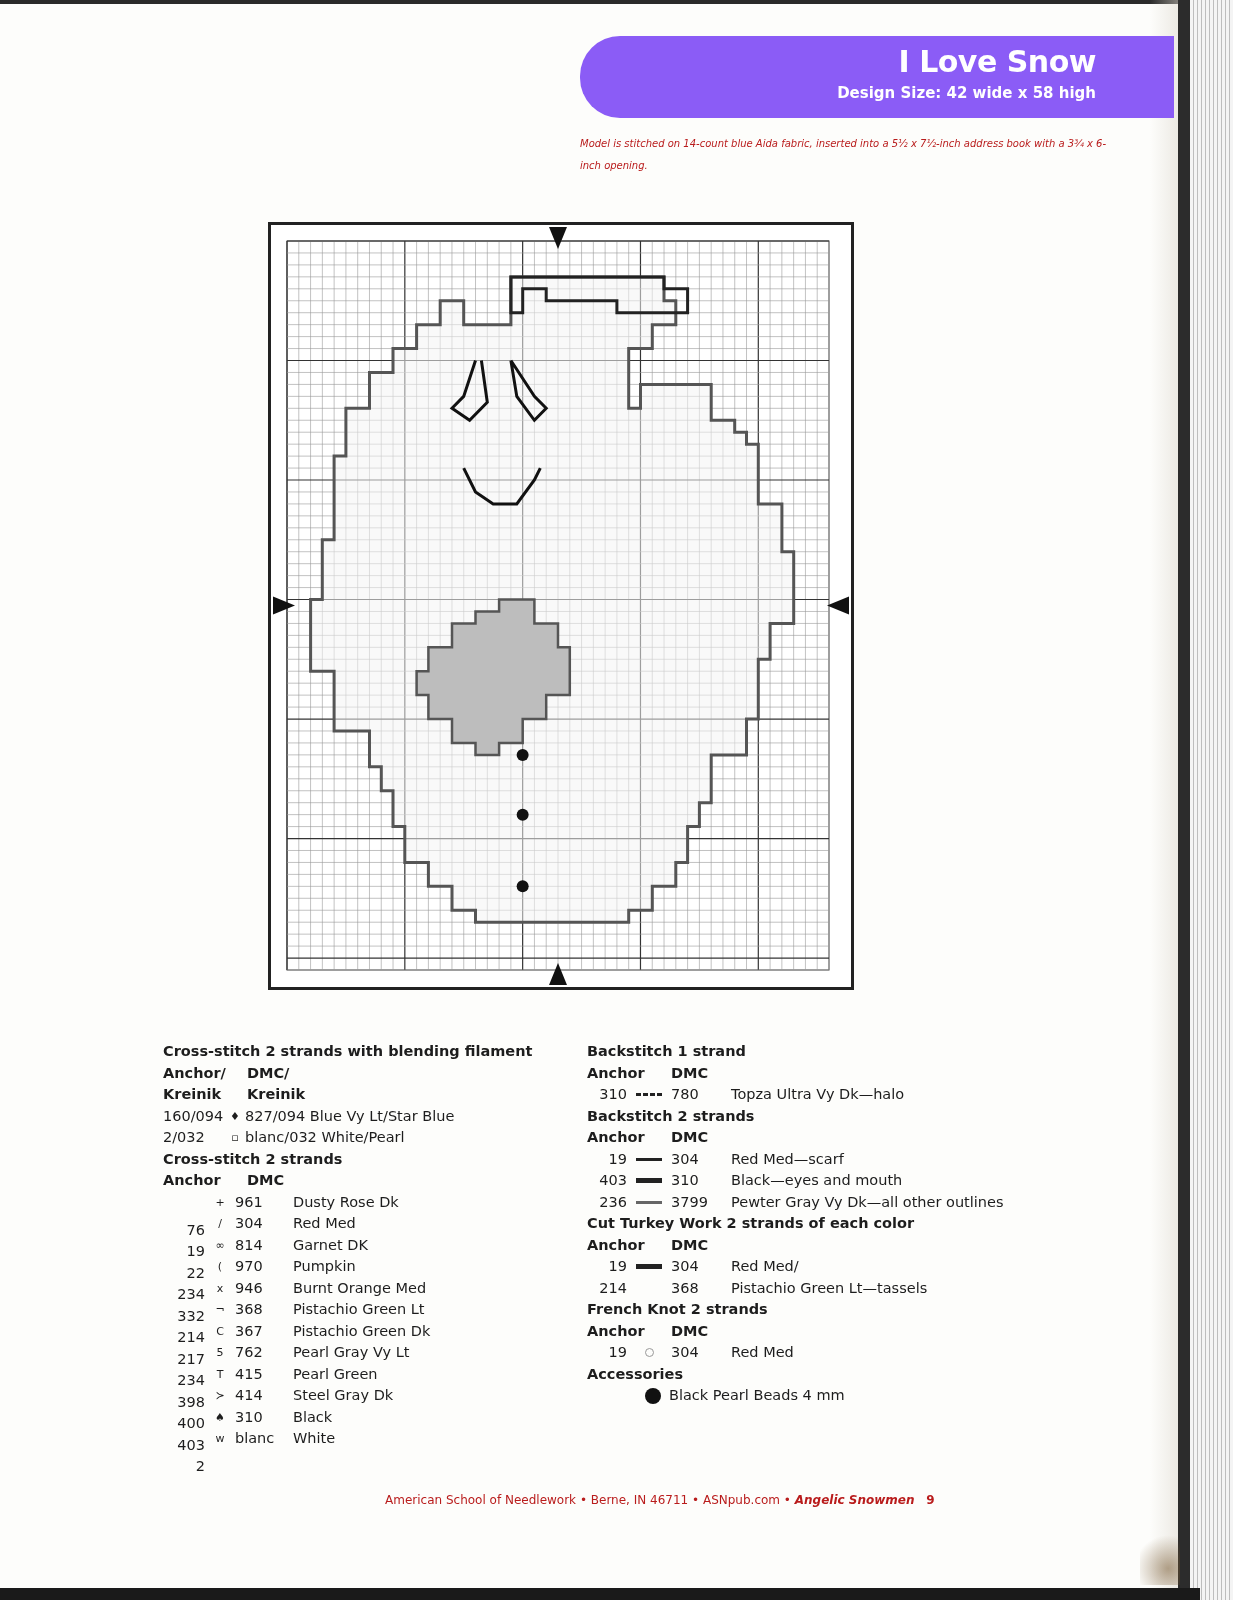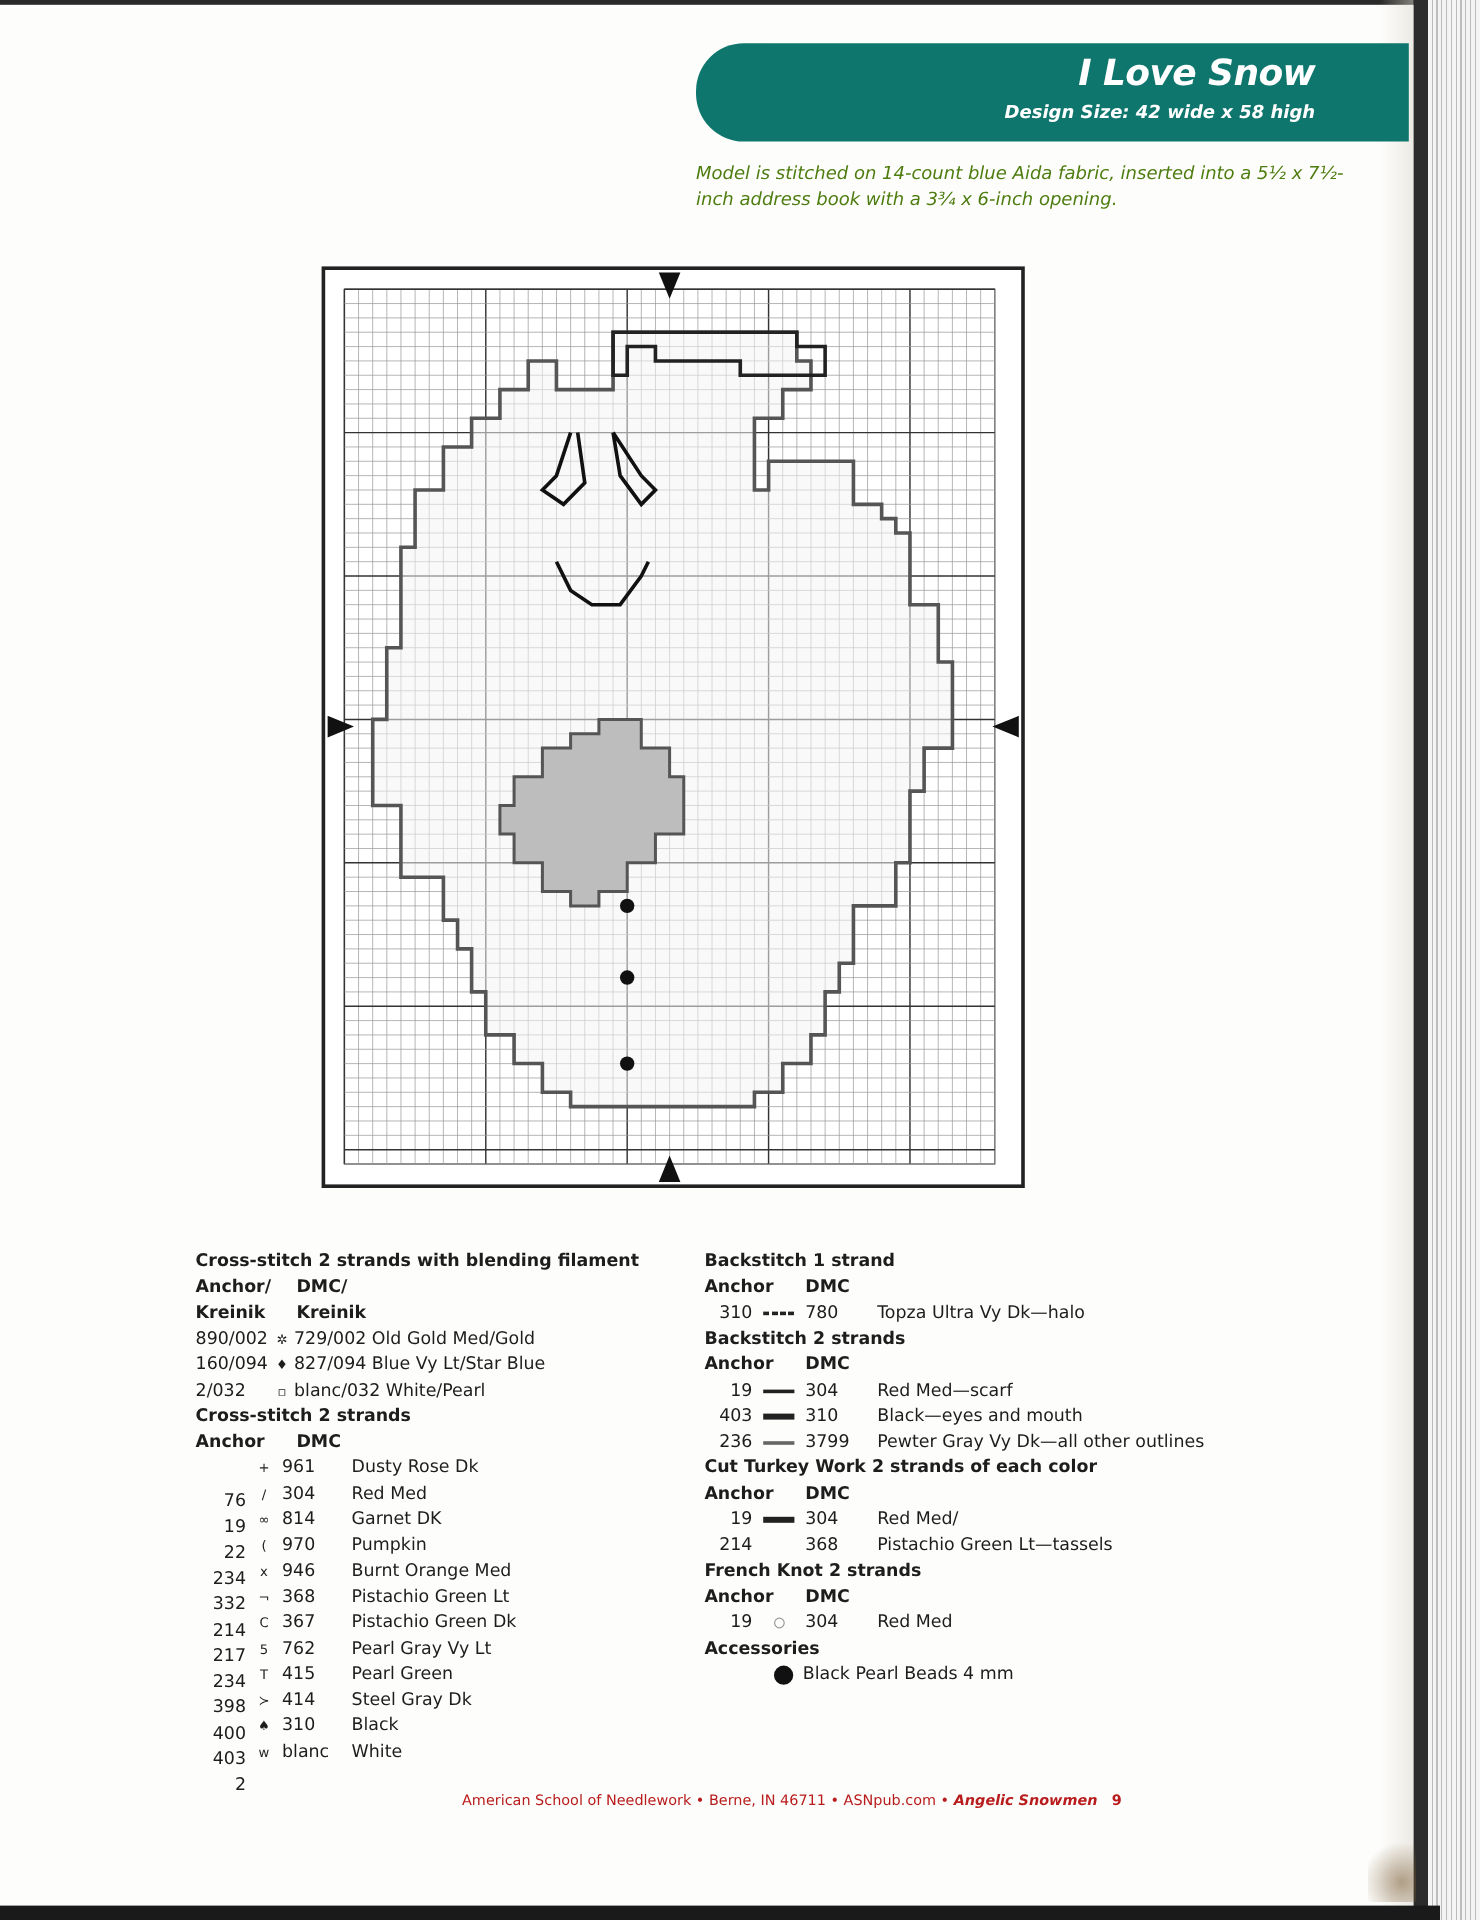--- a/index.html
+++ b/index.html
@@ -2,24 +2,24 @@
 <html><head>
 <meta charset="utf-8">
 <style>
   html,body{margin:0;padding:0;}
   body{width:1233px;height:1600px;position:relative;background:#fdfdfb;font-family:"DejaVu Sans","Liberation Sans",sans-serif;color:#1d1d1d;overflow:hidden;}
   .top-edge{position:absolute;left:0;top:0;width:1200px;height:4px;background:#2a2a2a;}
   .bottom-edge{position:absolute;left:0;top:1588px;width:1200px;height:12px;background:#1a1a1a;}
   .spine{position:absolute;left:1178px;top:0;width:12px;height:1600px;background:#2c2c2c;}
   .spine-pages{position:absolute;left:1190px;top:0;width:43px;height:1600px;background:repeating-linear-gradient(90deg,#f4f4f4 0 3px,#bdbdbd 3px 4px);}
   .right-shade{position:absolute;left:1150px;top:0;width:28px;height:1588px;background:linear-gradient(90deg,rgba(255,255,255,0),rgba(220,215,205,.5));}
-  .title-banner{position:absolute;left:580px;top:36px;width:594px;height:82px;background:#0f766e;border-radius:40px 0 0 40px;font-style:italic;}
+  .title-banner{position:absolute;left:580px;top:36px;width:594px;height:82px;background:#8b5cf6;border-radius:40px 0 0 40px;}
   .title-main{position:absolute;right:78px;top:8px;font-size:30px;font-weight:bold;color:#fff;letter-spacing:-0.5px;}
   .title-sub{position:absolute;right:78px;top:48px;font-size:15px;font-weight:bold;color:#fff;}
-  .intro{position:absolute;left:580px;top:133px;width:540px;font-size:15px;font-style:italic;line-height:22px;color:#4d7c0f;}
+  .intro{position:absolute;left:580px;top:133px;width:540px;font-size:10px;font-style:italic;line-height:22px;color:#b91c1c;}
   .chart-frame{position:absolute;left:268px;top:222px;width:580px;height:762px;border:3px solid #222;background:#fff;}
   .chart-frame svg{position:absolute;left:0;top:0;}
   .legend{position:absolute;font-size:14.5px;line-height:21.5px;color:#1d1d1d;}
   .legend .h{font-weight:bold;}
   .row{display:flex;white-space:nowrap;height:21.5px;}
   .lcol-a{width:42px;text-align:right;margin-top:28px;}
   .lcol-sym{width:30px;text-align:center;font-size:11px;}
   .lcol-d{width:58px;}
   .lcol-n{}
   .kcol-a{width:44px;}
@@ -190,25 +190,20 @@
   <div class="row h">Cross-stitch 2 strands with blending filament</div>
   <div class="row">
     <span class="hdr-a">Anchor/</span>
     <span class="hdr-d">DMC/</span>
   </div>
   <div class="row">
     <span class="hdr-a">Kreinik</span>
     <span class="hdr-d">Kreinik</span>
   </div>
   <div class="row">
-    <span class="kcol-a" style="width:62px">890/002</span>
-    <span class="kcol-sym" style="width:20px">✲</span>
-    <span class="kcol-d">729/002 Old Gold Med/Gold</span>
-  </div>
-  <div class="row">
     <span class="kcol-a" style="width:62px">160/094</span>
     <span class="kcol-sym" style="width:20px">♦</span>
     <span class="kcol-d">827/094 Blue Vy Lt/Star Blue</span>
   </div>
   <div class="row">
     <span class="kcol-a" style="width:62px">2/032</span>
     <span class="kcol-sym" style="width:20px">▫</span>
     <span class="kcol-d">blanc/032 White/Pearl</span>
   </div>
   <div class="row h">Cross-stitch 2 strands</div>

